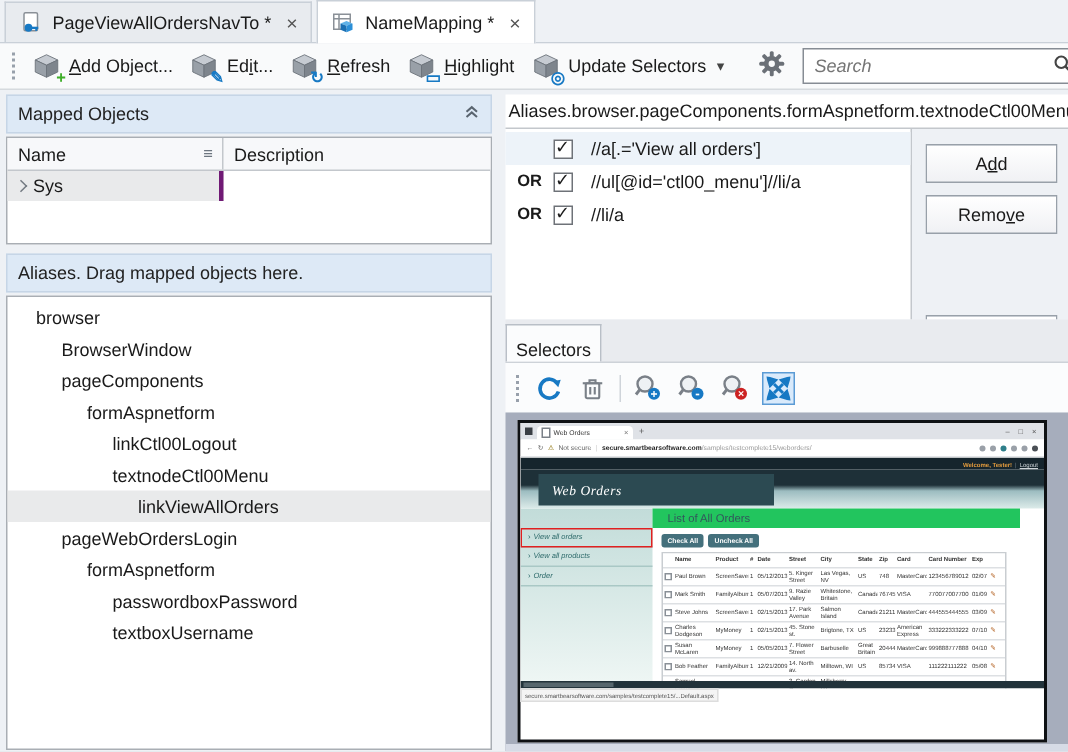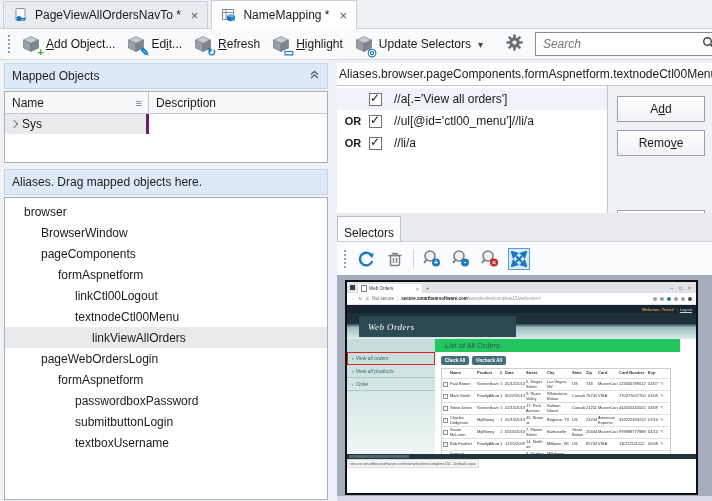--- a/index.html
+++ b/index.html
@@ -331,24 +331,20 @@
         <div class="titem" style="padding-left: 42px;">
           <span class="chev down hide show"></span>
           <span>formAspnetform</span>
         </div>
 
         <div class="titem" style="padding-left: 59px;">
           <span class="chev down hide"></span>
           <span>passwordboxPassword</span>
         </div>
 
-        <div class="titem" style="padding-left: 59px;">
-          <span class="chev down hide"></span>
-          <span>submitbuttonLogin</span>
-        </div>
 
         <div class="titem" style="padding-left: 59px;">
           <span class="chev down hide"></span>
           <span>textboxUsername</span>
         </div>
 
     </div>
   </div>
 
   <div class="rightpanel">

